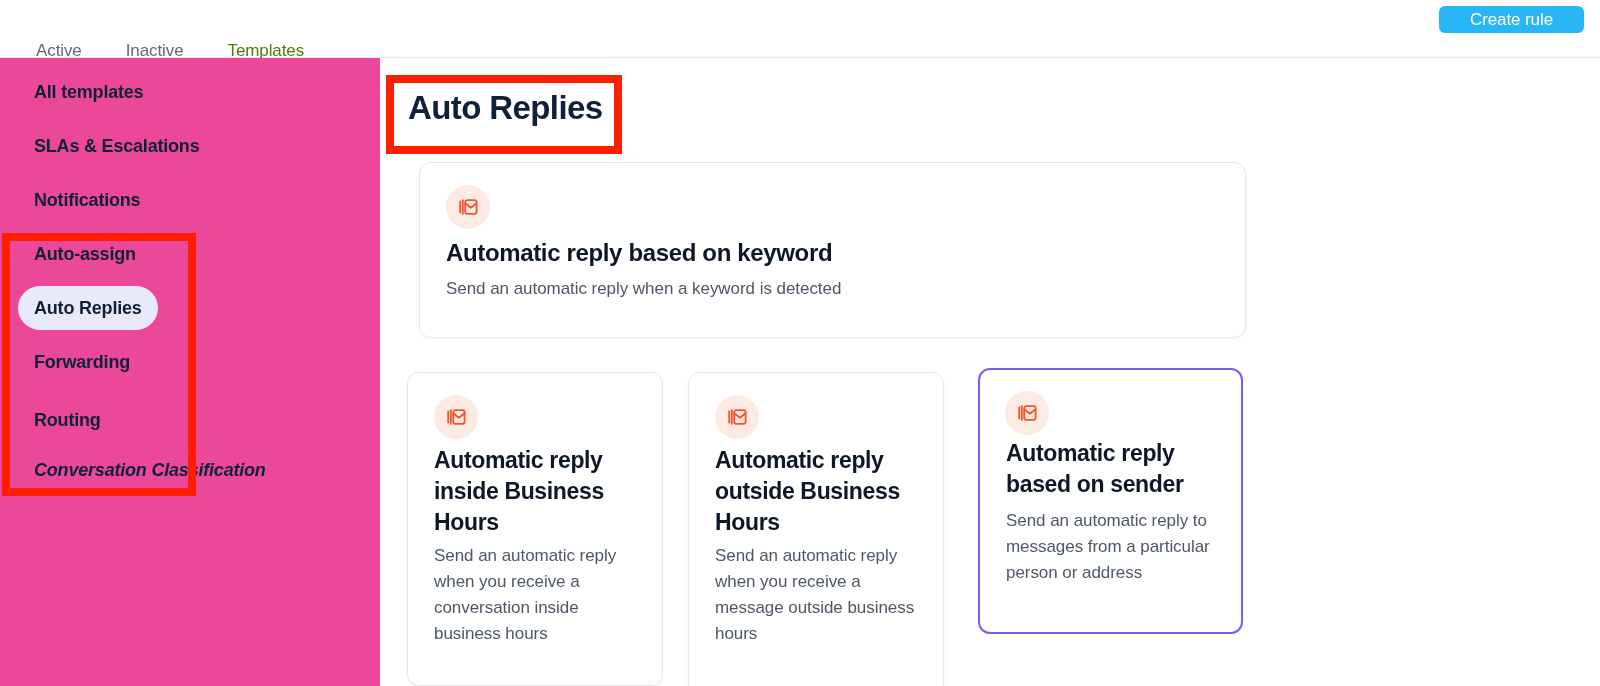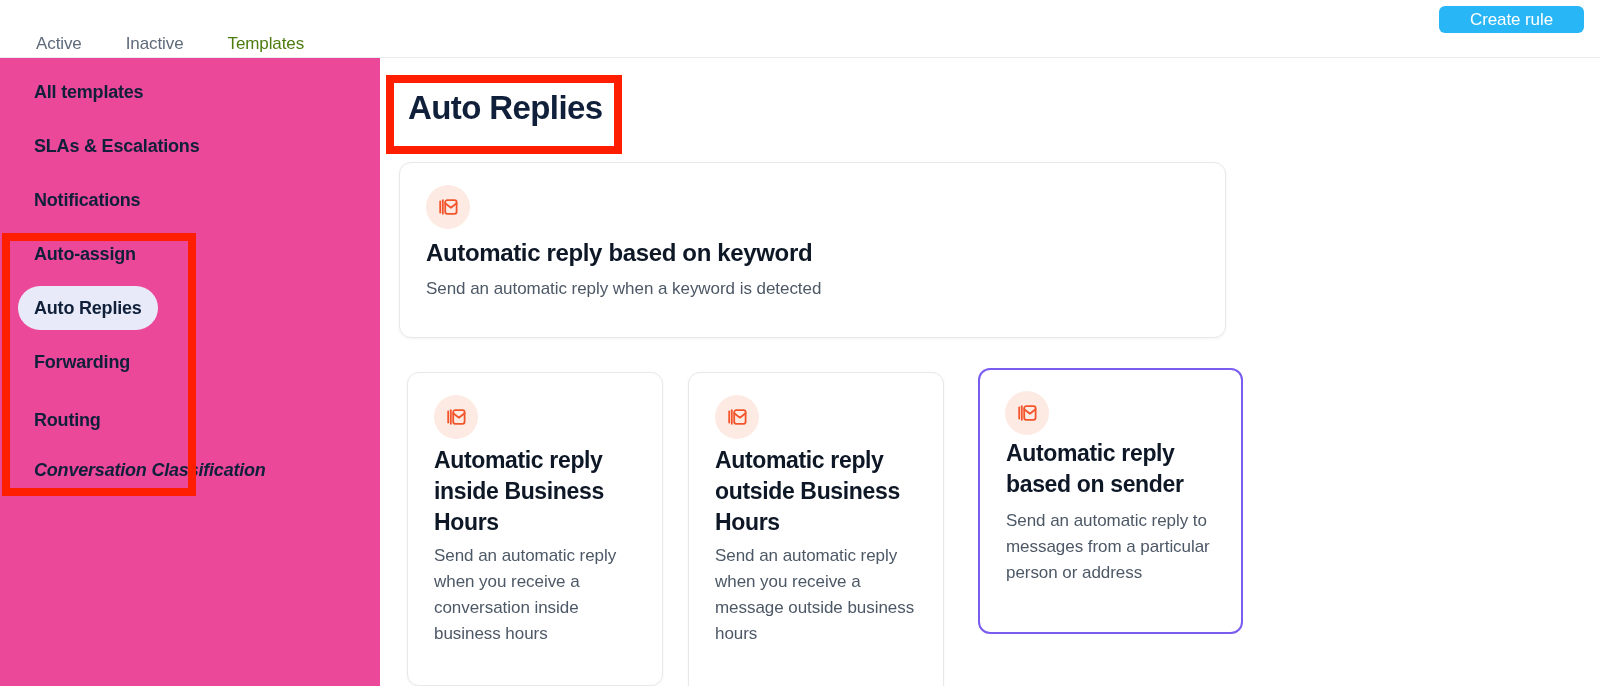--- a/index.html
+++ b/index.html
@@ -25,21 +25,21 @@
     width: 1600px;
     height: 58px;
     background: #ffffff;
     border-bottom: 1px solid #e8eaed;
   }
   #tabs {
     position: absolute;
     left: 14px; top: 0;
     height: 72px;
     display: flex;
-    align-items: center;
+    align-items: flex-end;
   }
   .tab {
     position: relative;
     padding: 16px 22px 0 22px;
     height: 58px;
     font-size: 17px;
     line-height: 24px;
     color: #5f6b7a;
     cursor: pointer;
     background: transparent;
@@ -153,21 +153,21 @@
   .card-desc {
     position: absolute;
     left: 26px;
     font-size: 17px;
     color: #4d5866;
     line-height: 26px;
     letter-spacing: -0.05px;
   }
 
   
-  #card-keyword { left: 19px; top: 104px; width: 827px; height: 176px; }
+  #card-keyword { left: 39px; top: 104px; width: 827px; height: 176px; }
   #card-keyword .card-title { top: 74px; font-size: 24px; }
   #card-keyword .card-desc  { top: 113px; text-align: center; }
 
   
   .card-small .card-title { top: 72px; width: 200px; }
   .card-small .card-desc  { top: 170px; width: 208px; }
   #card-inside  { left: 27px;  top: 314px; width: 256px; height: 314px; }
   #card-outside { left: 308px; top: 314px; width: 256px; height: 372px; }
   #card-sender  { left: 598px; top: 310px; width: 265px; height: 266px; }
   #card-sender .card-title { top: 68px; width: 205px; }

